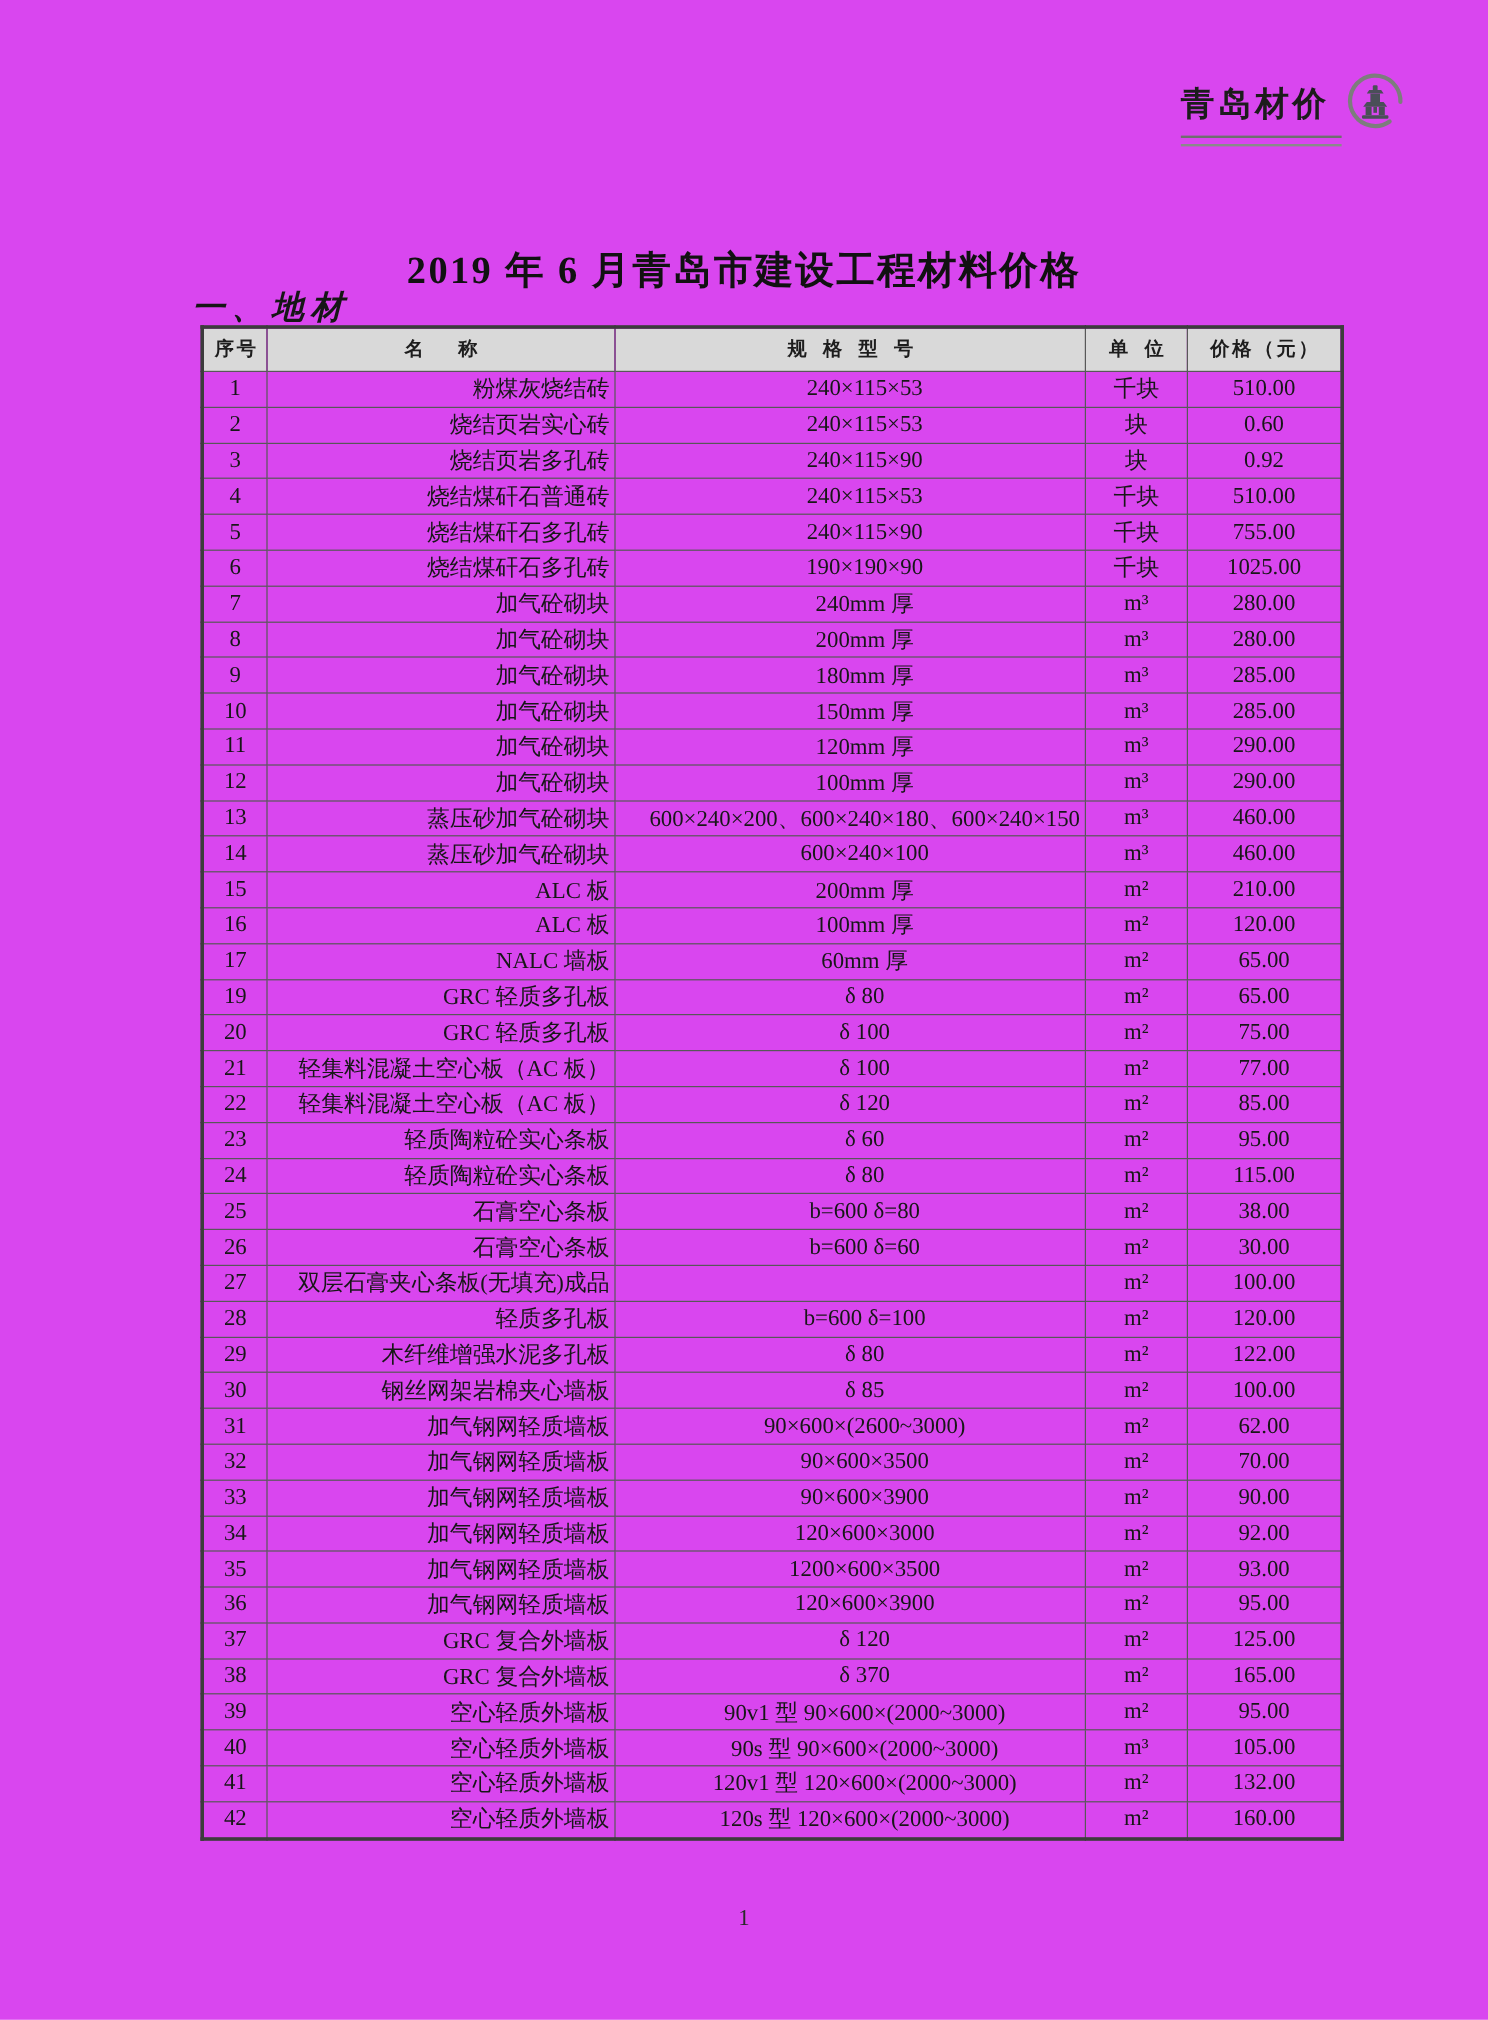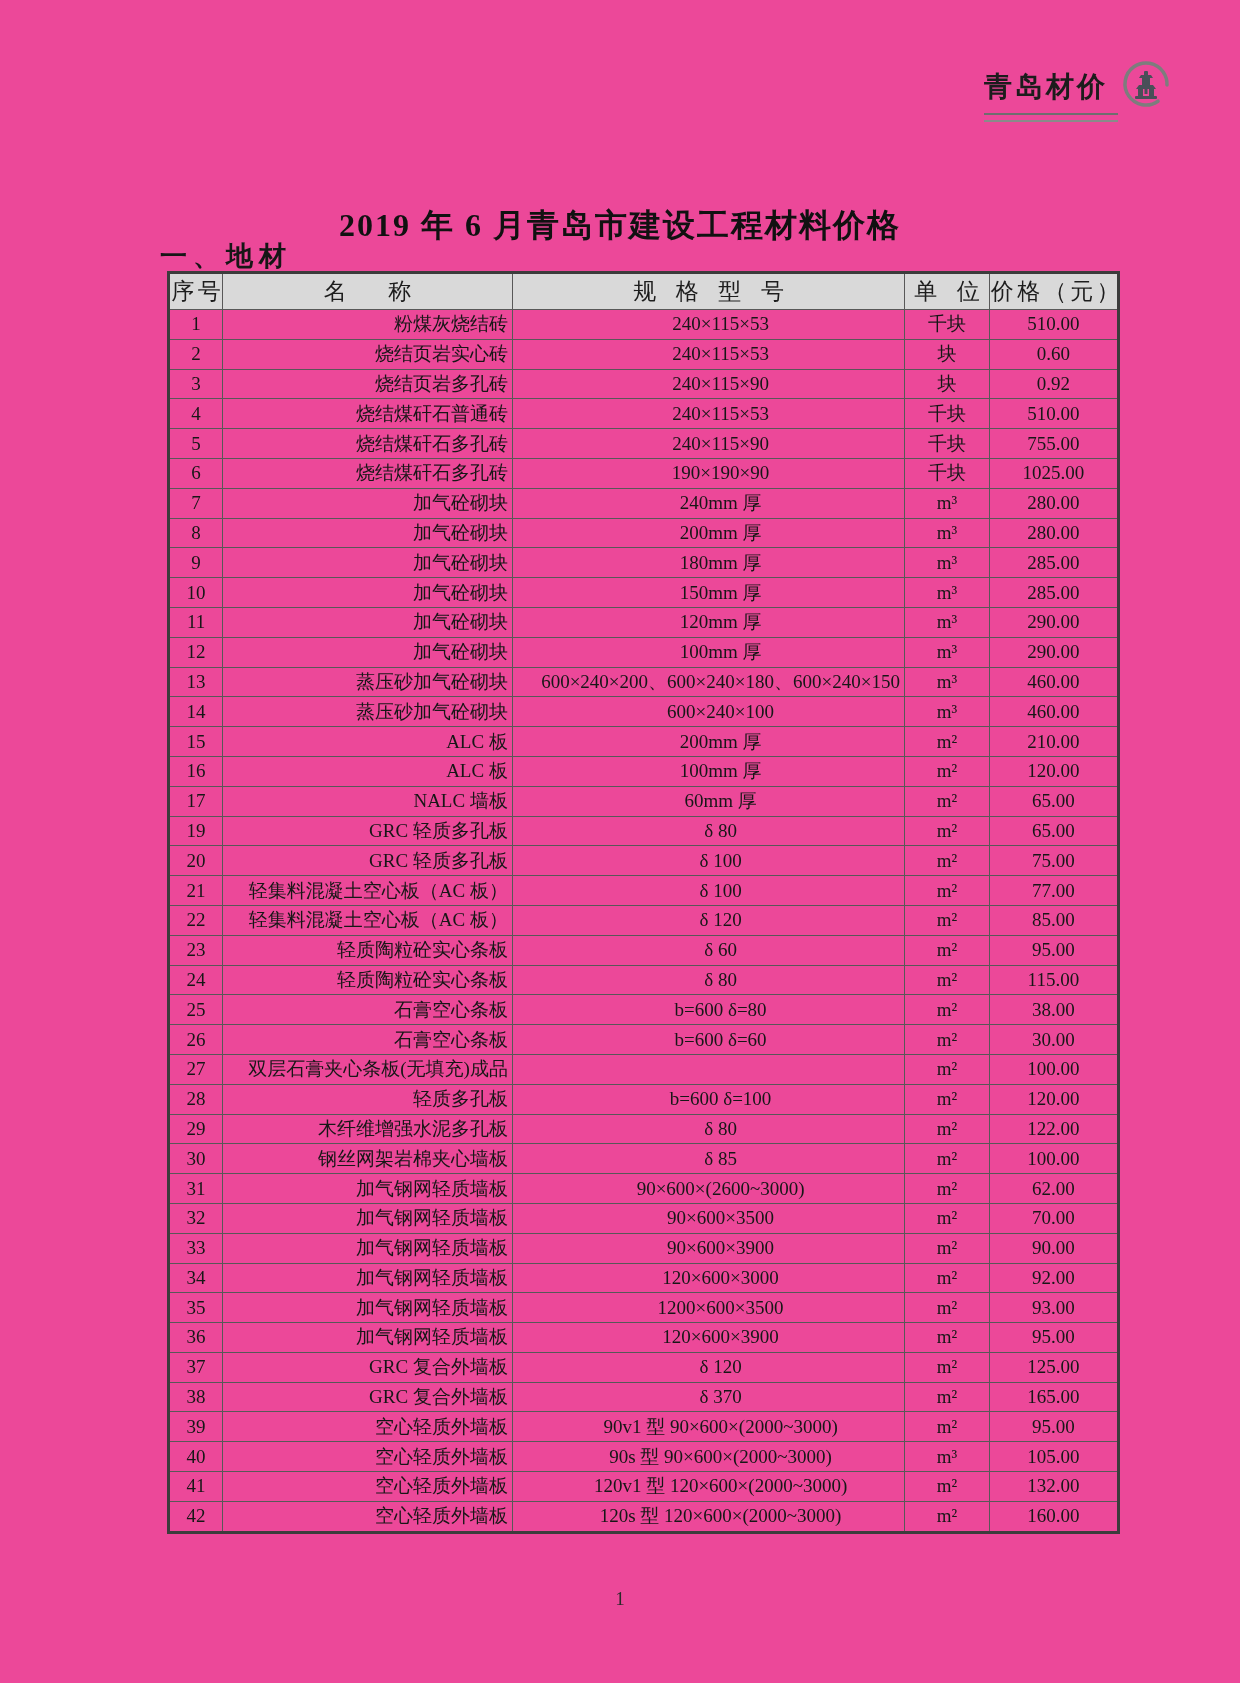--- a/index.html
+++ b/index.html
@@ -1,37 +1,37 @@
 <!DOCTYPE html>
 <html><head>
 <meta charset="utf-8">
 <style>
   html,body{margin:0;padding:0;}
   body{background:#ffffff;font-family:"Liberation Serif","DejaVu Serif",serif;}
-  .sheet{position:relative;width:1240px;height:1683px;margin:0 auto;background:#ec4899;color:#1f1f1f;overflow:hidden;}
+  .sheet{position:relative;width:1240px;height:1683px;margin:0 auto;background:#d946ef;color:#1f1f1f;overflow:hidden;}
 
   
   .brand{position:absolute;top:62px;right:68px;display:flex;align-items:flex-start;}
   .brand-text-block{display:flex;flex-direction:column;margin-top:6px;}
   .brand-text{font-family:"Liberation Sans","DejaVu Sans",sans-serif;font-weight:bold;
               font-size:28px;letter-spacing:3px;color:#1c1c1c;white-space:nowrap;}
   .brand-rule{margin-top:7px;height:5px;border-top:2px solid #6e6e6e;border-bottom:2px solid #8a8a8a;width:108%;}
   .brand-logo{margin-left:12px;margin-top:-4px;width:52px;height:52px;}
 
   
   .title{position:absolute;top:183px;left:0;width:100%;text-align:center;
          font-size:32px;font-weight:bold;letter-spacing:2px;color:#111;white-space:nowrap;}
   .section{position:absolute;top:238px;left:160px;font-size:27px;font-weight:bold;
-           letter-spacing:6px;color:#161616;}
+           font-style:italic;letter-spacing:6px;color:#161616;}
 
   
   .tablewrap{position:absolute;top:271px;left:167px;width:953px;}
   table{width:100%;border-collapse:collapse;table-layout:fixed;border:3px solid #3c3c3c;}
   th,td{border:1px solid #585858;overflow:hidden;white-space:nowrap;}
-  thead th{background:#d9d9d9;height:33px;font-size:23px;font-weight:normal;
+  thead th{background:#d9d9d9;height:33px;font-size:16px;font-weight:bold;
            text-align:center;color:#1d1d1d;margin-left:24px;}
   td{height:28.8px;font-size:19px;color:#171717;padding:0 4px;}
   td.no,td.unit,td.price{text-align:center;}
   td.name{padding-left:24px;text-align:right;}
   td.spec{padding-left:28px;text-align:center;}
   .sp1{letter-spacing:0.85em;margin-right:-0.85em;}
   .sp2{letter-spacing:1.8em;margin-right:-1.8em;}
   .sp3{letter-spacing:0.15em;margin-right:-0.15em;}
 
   .pageno{position:absolute;top:1588px;left:0;width:100%;text-align:center;

